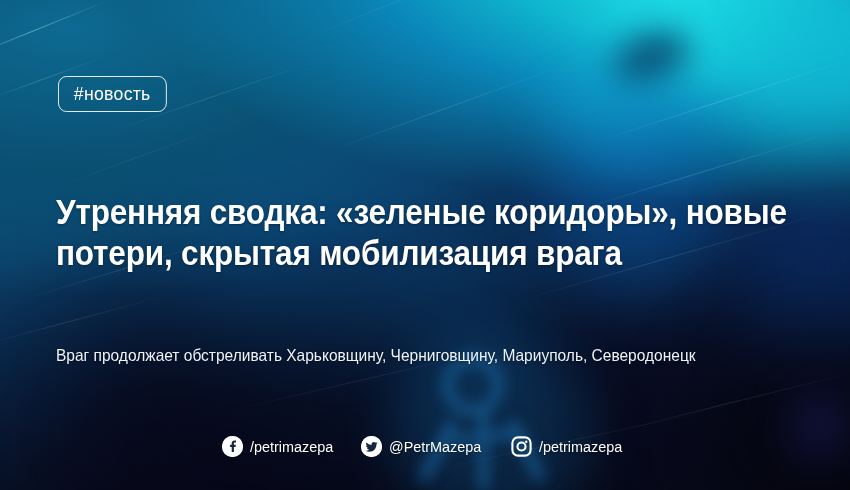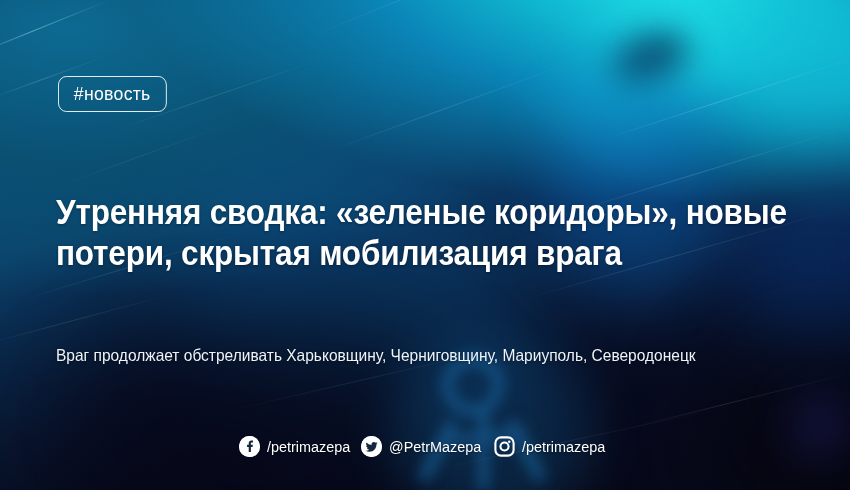--- a/index.html
+++ b/index.html
@@ -138,21 +138,21 @@
     font-family:"Liberation Sans Narrow","Liberation Sans",sans-serif;
     transform:scaleX(.94);
     transform-origin:left top;
     white-space:nowrap;
     text-shadow:0 1px 3px rgba(0,0,0,.4);
   }
 
   .social{
     position:absolute;left:0;right:0;top:436px;
     display:flex;justify-content:center;align-items:center;
-    gap:5px;
+    gap:22px;
   }
   .social-item{display:flex;align-items:center;gap:7px;}
   .social-icon{
     width:21px;height:21px;border-radius:50%;
     display:flex;align-items:center;justify-content:center;
     flex:0 0 auto;
   }
   .social-icon.filled{background:#ffffff;}
   .social-icon svg{display:block;}
   .social-label{

